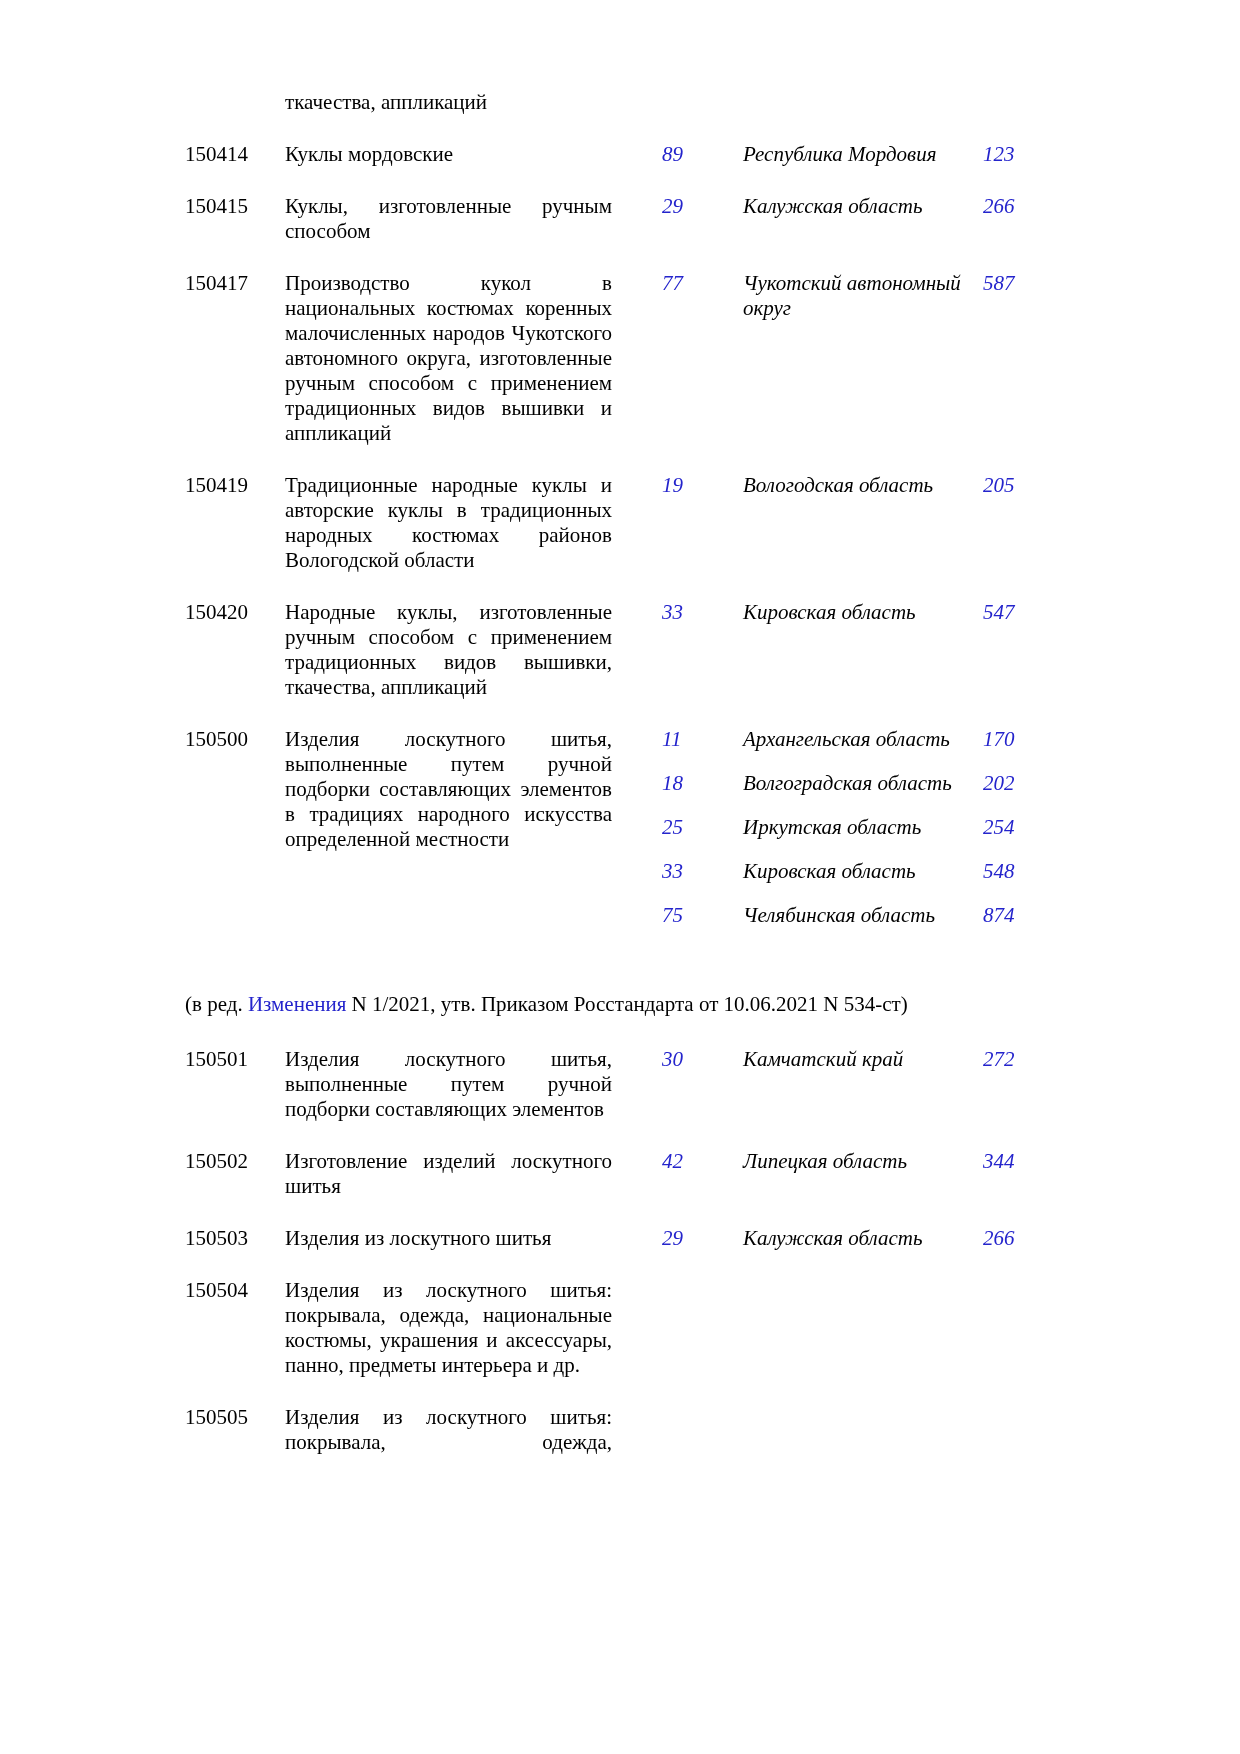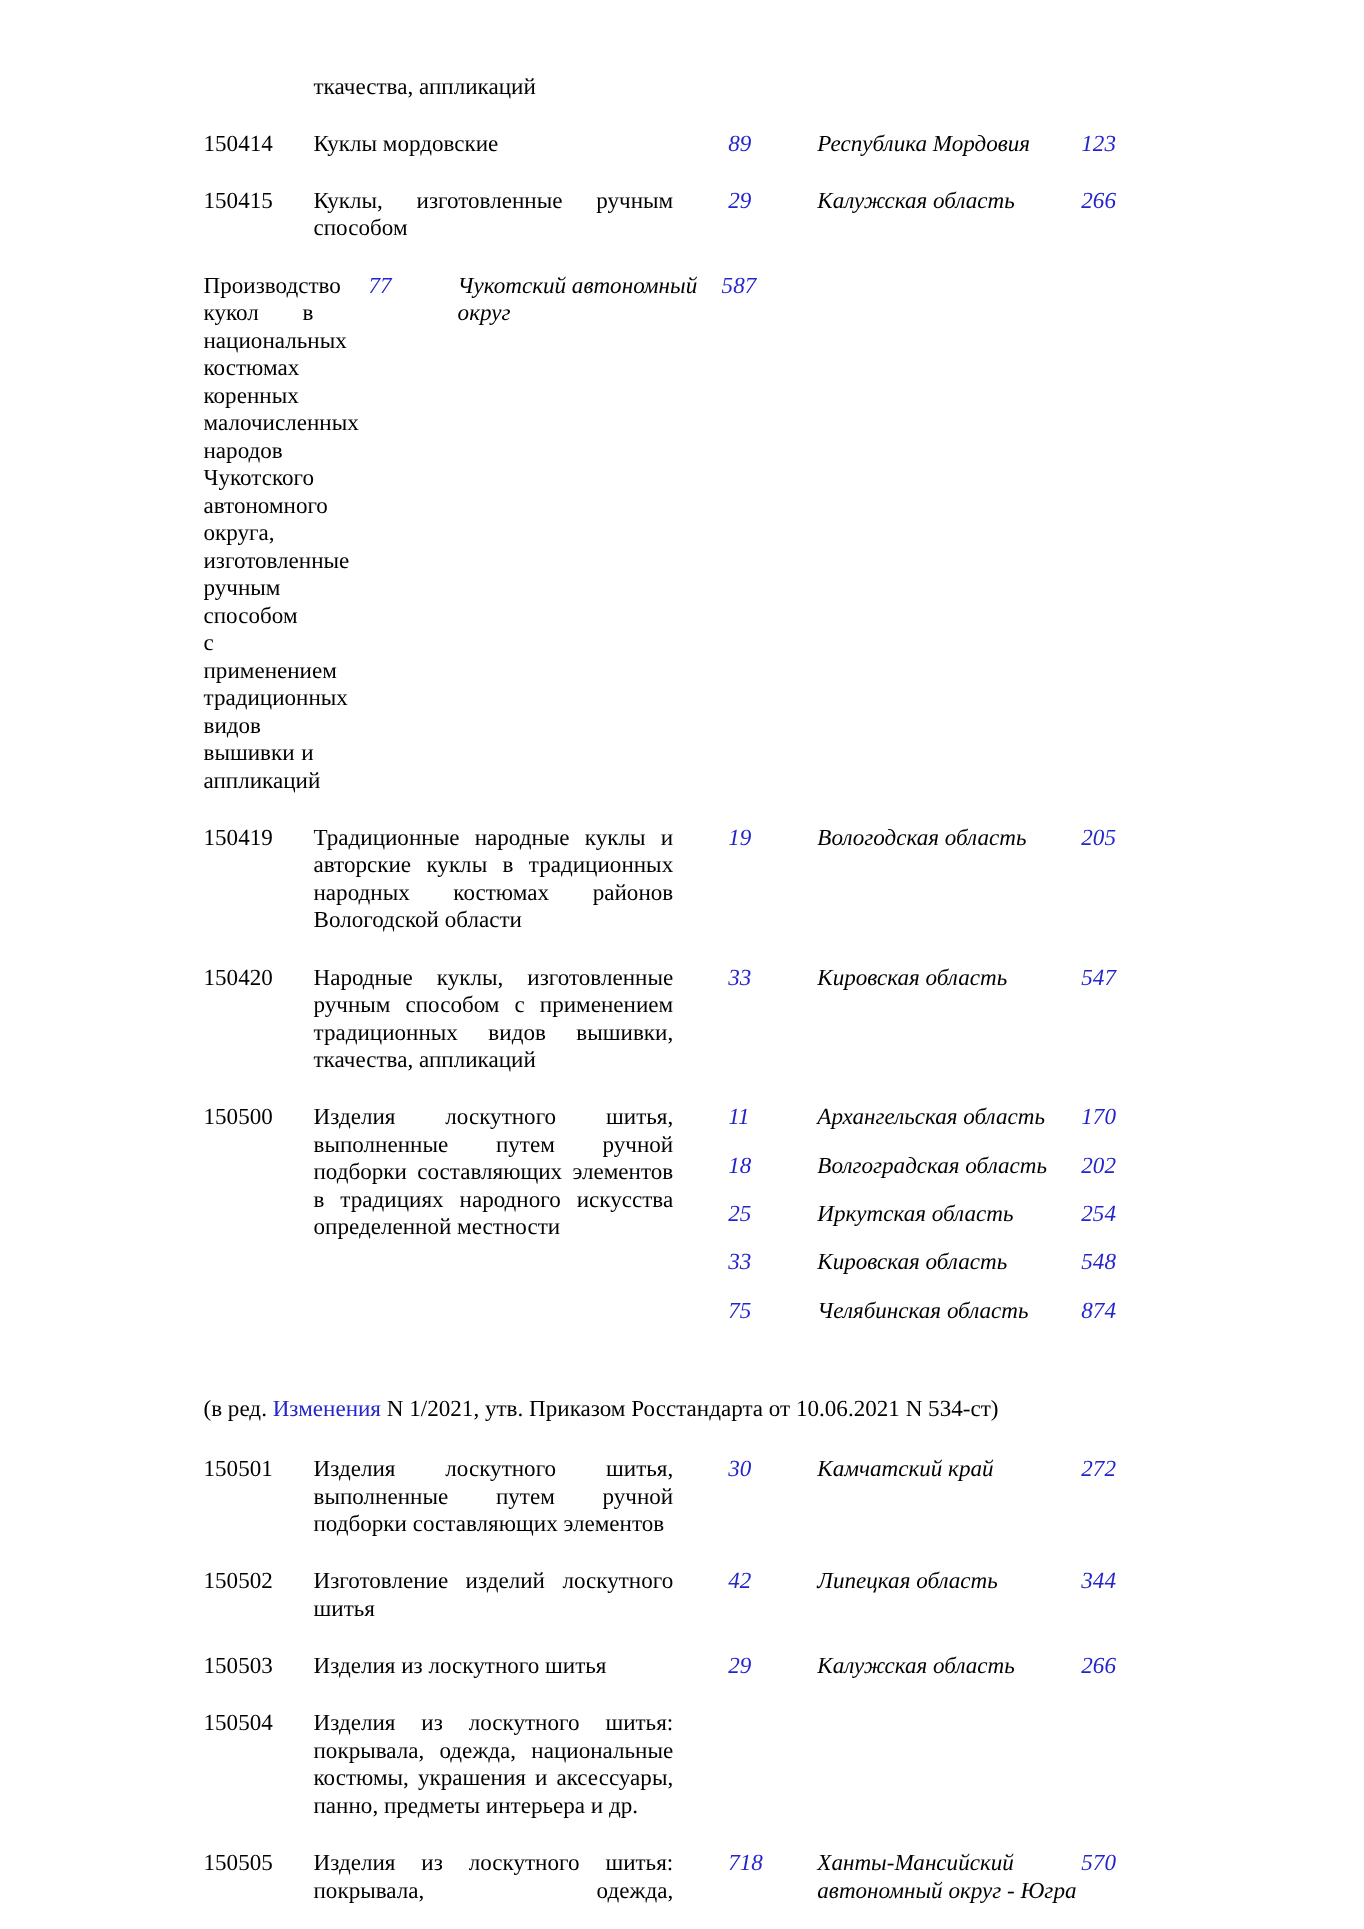--- a/index.html
+++ b/index.html
@@ -9,21 +9,21 @@
     width: 1240px; height: 1754px;
     background: var(--paper);
     font-family: "Liberation Serif", "DejaVu Serif", serif;
     font-size: 21px; line-height: 25px;
     color: var(--ink);
     overflow: hidden;
   }
   .sheet {
     position: relative;
     width: 1240px; height: 1754px;
-    padding-top: 66px;
+    padding-top: 90px;
   }
   .content {
     margin-left: 185px;
     width: 905px;
   }
   .row {
     display: grid;
     grid-template-columns: 100px 327px 478px;
     margin-bottom: 27px;
   }
@@ -81,20 +81,21 @@
     <div class="entries">
   <div class="entry">
     <div class="count">29</div>
     <div class="region">Калужская область</div>
     <div class="regcode">266</div>
   </div>
 </div>
   </div>
 
   <div class="row">
+    <div class="code">150417</div>
     <div class="desc">Производство кукол в национальных костюмах коренных малочисленных народов Чукотского автономного округа, изготовленные ручным способом с применением традиционных видов вышивки и аппликаций</div>
     <div class="entries">
   <div class="entry">
     <div class="count">77</div>
     <div class="region">Чукотский автономный округ</div>
     <div class="regcode">587</div>
   </div>
 </div>
   </div>
 
@@ -197,22 +198,15 @@
   </div>
 
   <div class="row">
     <div class="code">150504</div>
     <div class="desc">Изделия из лоскутного шитья: покрывала, одежда, национальные костюмы, украшения и аксессуары, панно, предметы интерьера и др.</div>
   </div>
 
   <div class="row cut">
     <div class="code">150505</div>
     <div class="desc">Изделия из лоскутного шитья: покрывала, одежда,</div>
-    <div class="entries">
-  <div class="entry">
-    <div class="count">718</div>
-    <div class="region">Ханты-Мансийский автономный округ - Югра</div>
-    <div class="regcode">570</div>
-  </div>
-</div>
   </div>
 </div>
 </div>
 
 </body></html>

